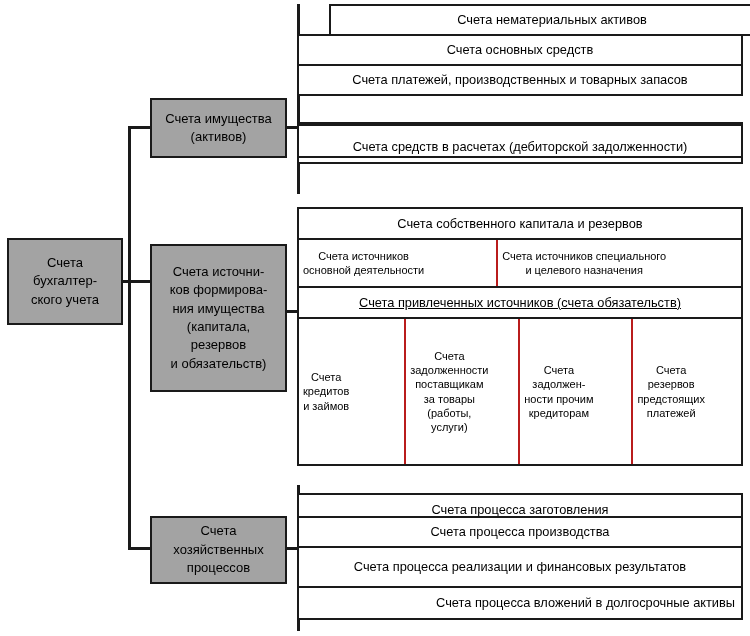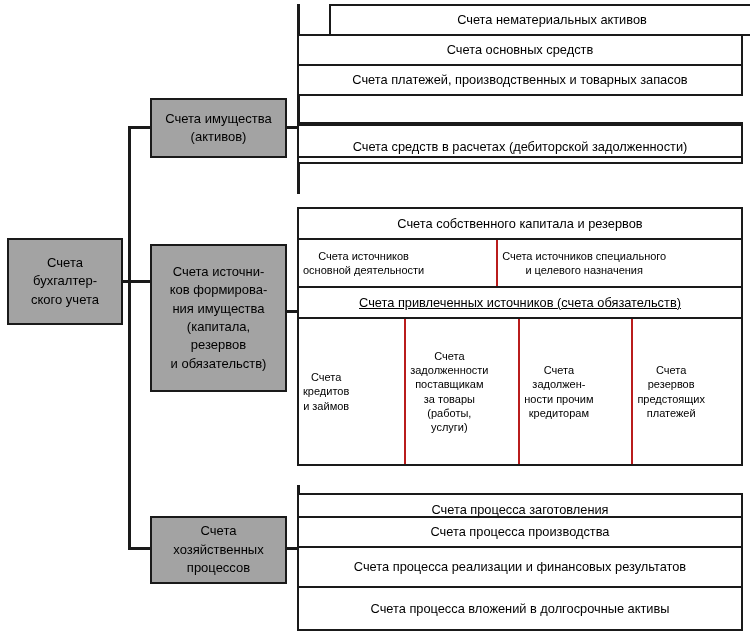--- a/index.html
+++ b/index.html
@@ -202,18 +202,18 @@
   <div class="group grp-process">
       <div class="row" style="top: 0px; height: 33px; margin-top: 8px;">
         <span>Счета процесса заготовления</span>
       </div>
       <div class="row" style="top: 61px; height: 42px;">
         <span>Счета процесса реализации и финансовых результатов</span>
       </div>
       <div class="row" style="top: 31px; height: 32px;">
         <span>Счета процесса производства</span>
       </div>
-      <div class="row" style="top: 101px; height: 45px;">
+      <div class="row" style="top: 101px; height: 34px; justify-content: flex-end;">
         <span>Счета процесса вложений в долгосрочные активы</span>
       </div>
     </div>
 
 </div>
 
 </body></html>

